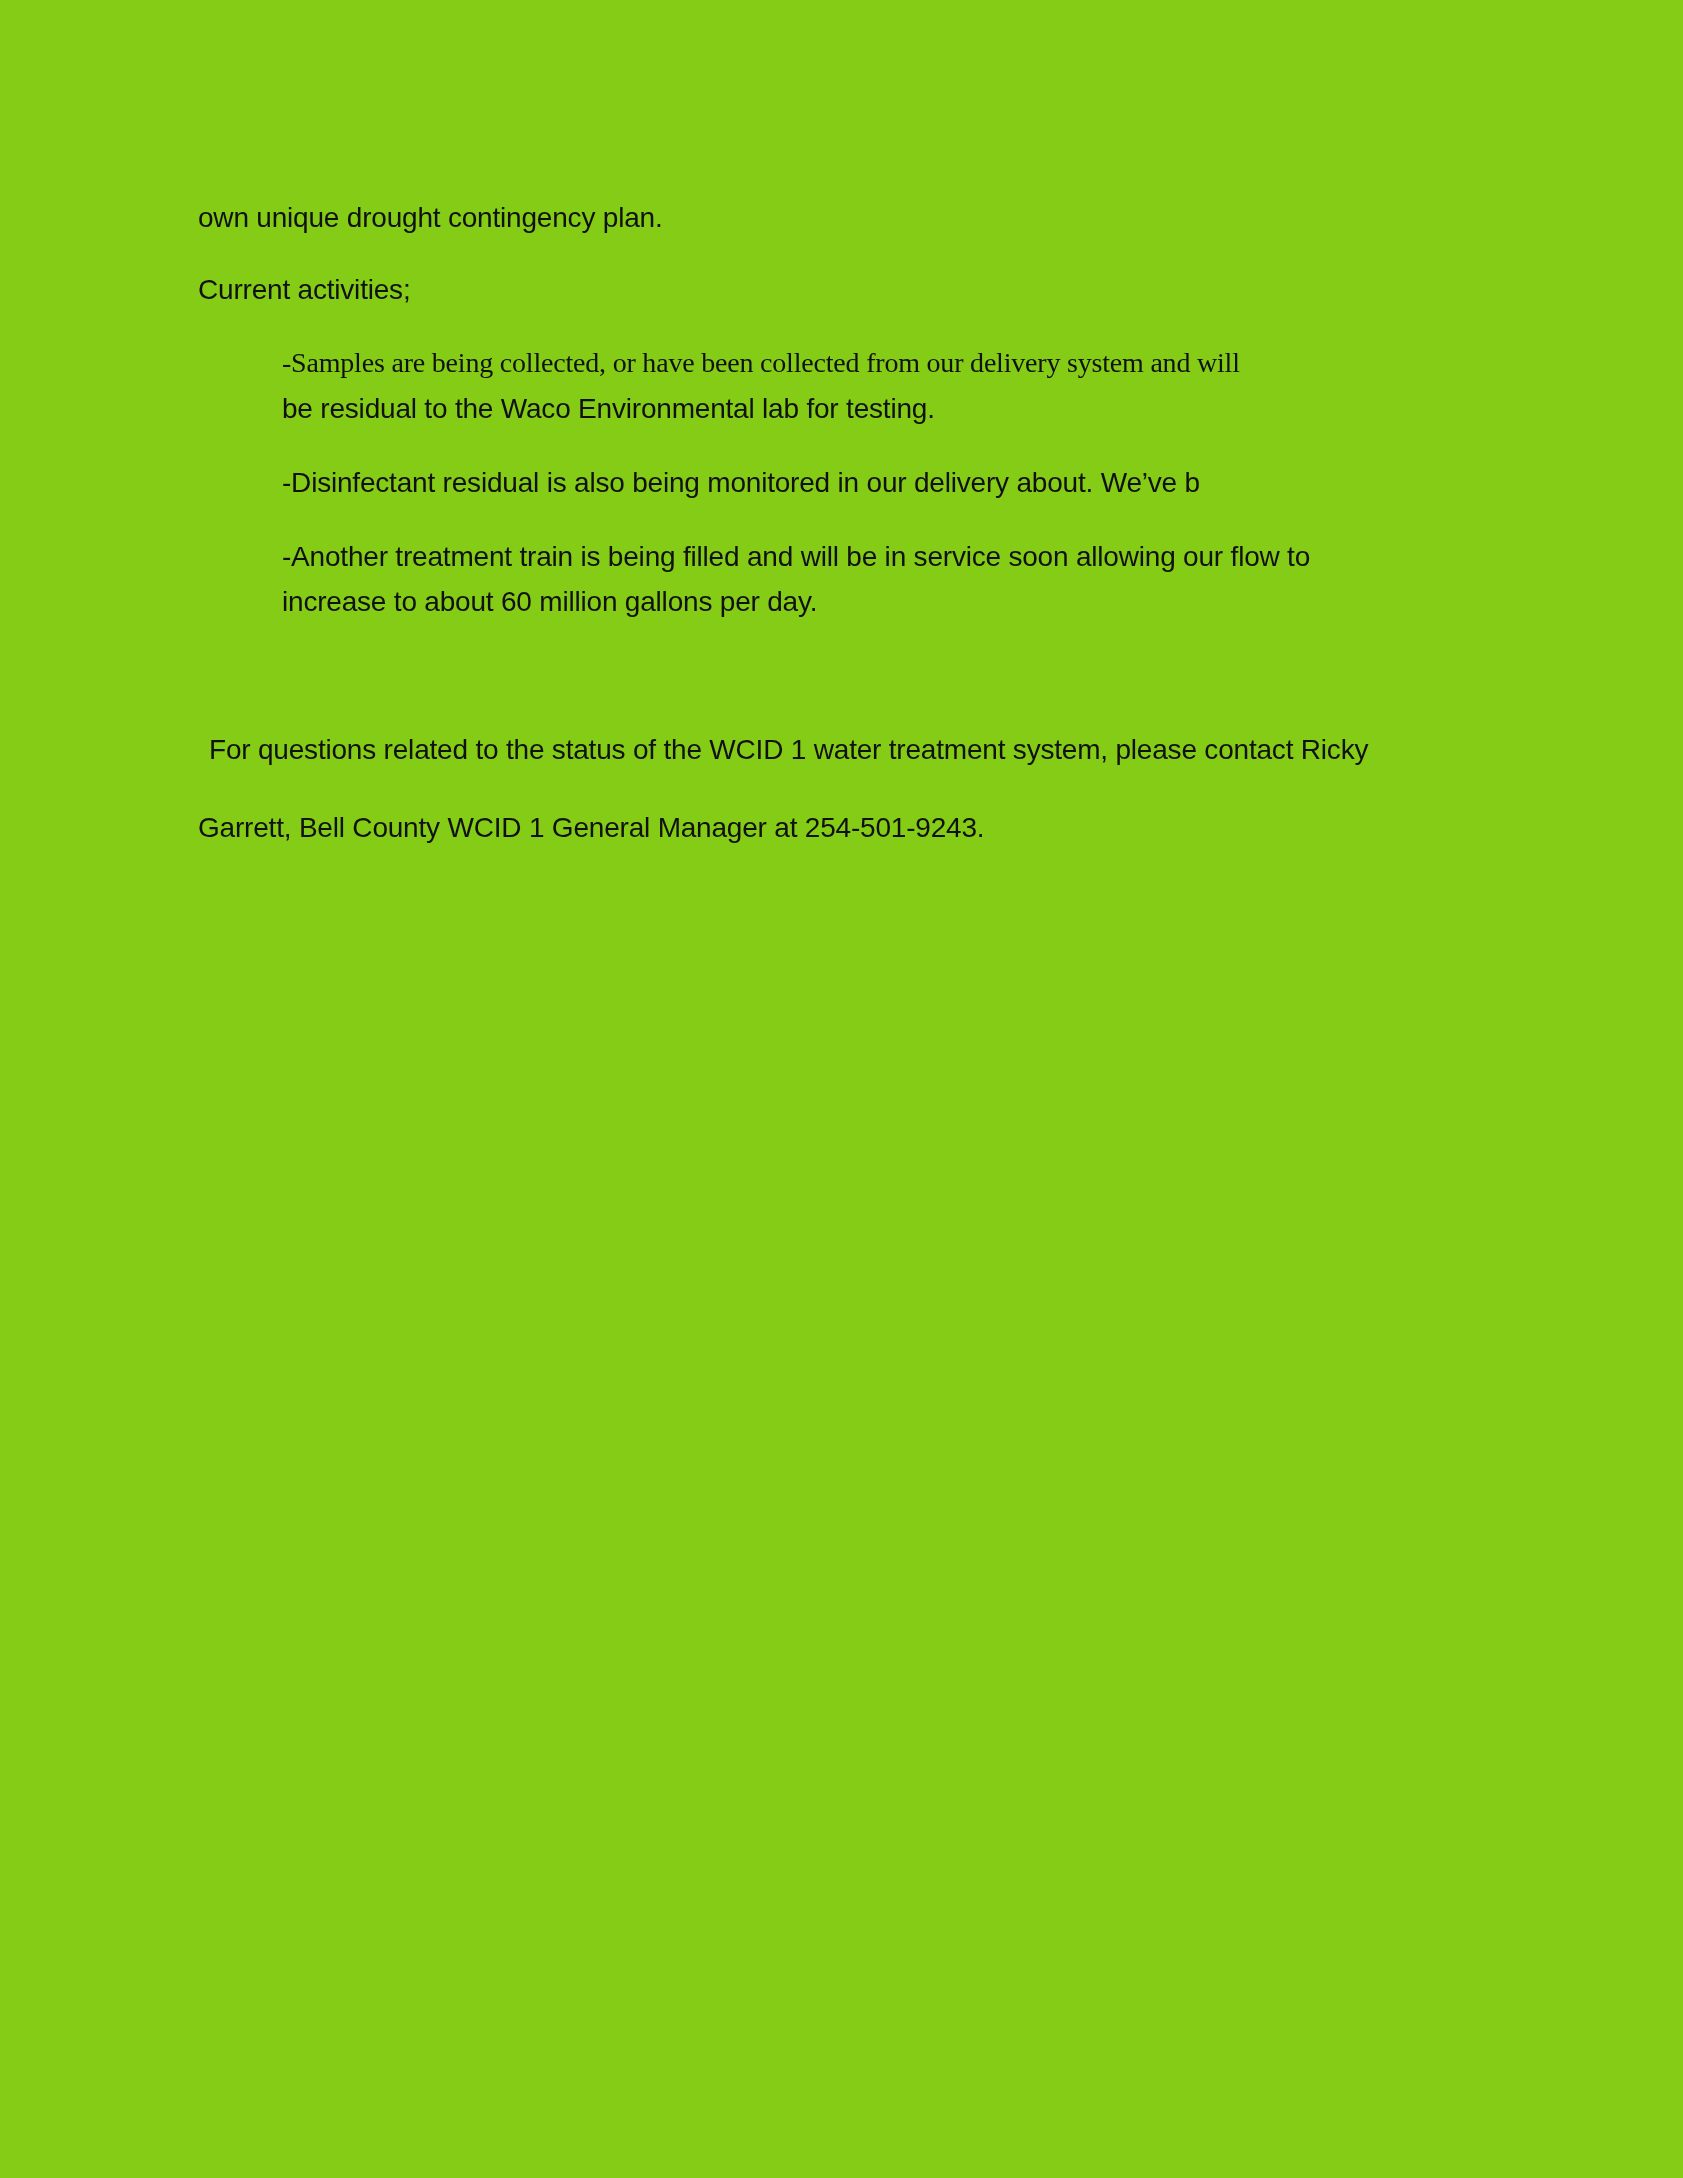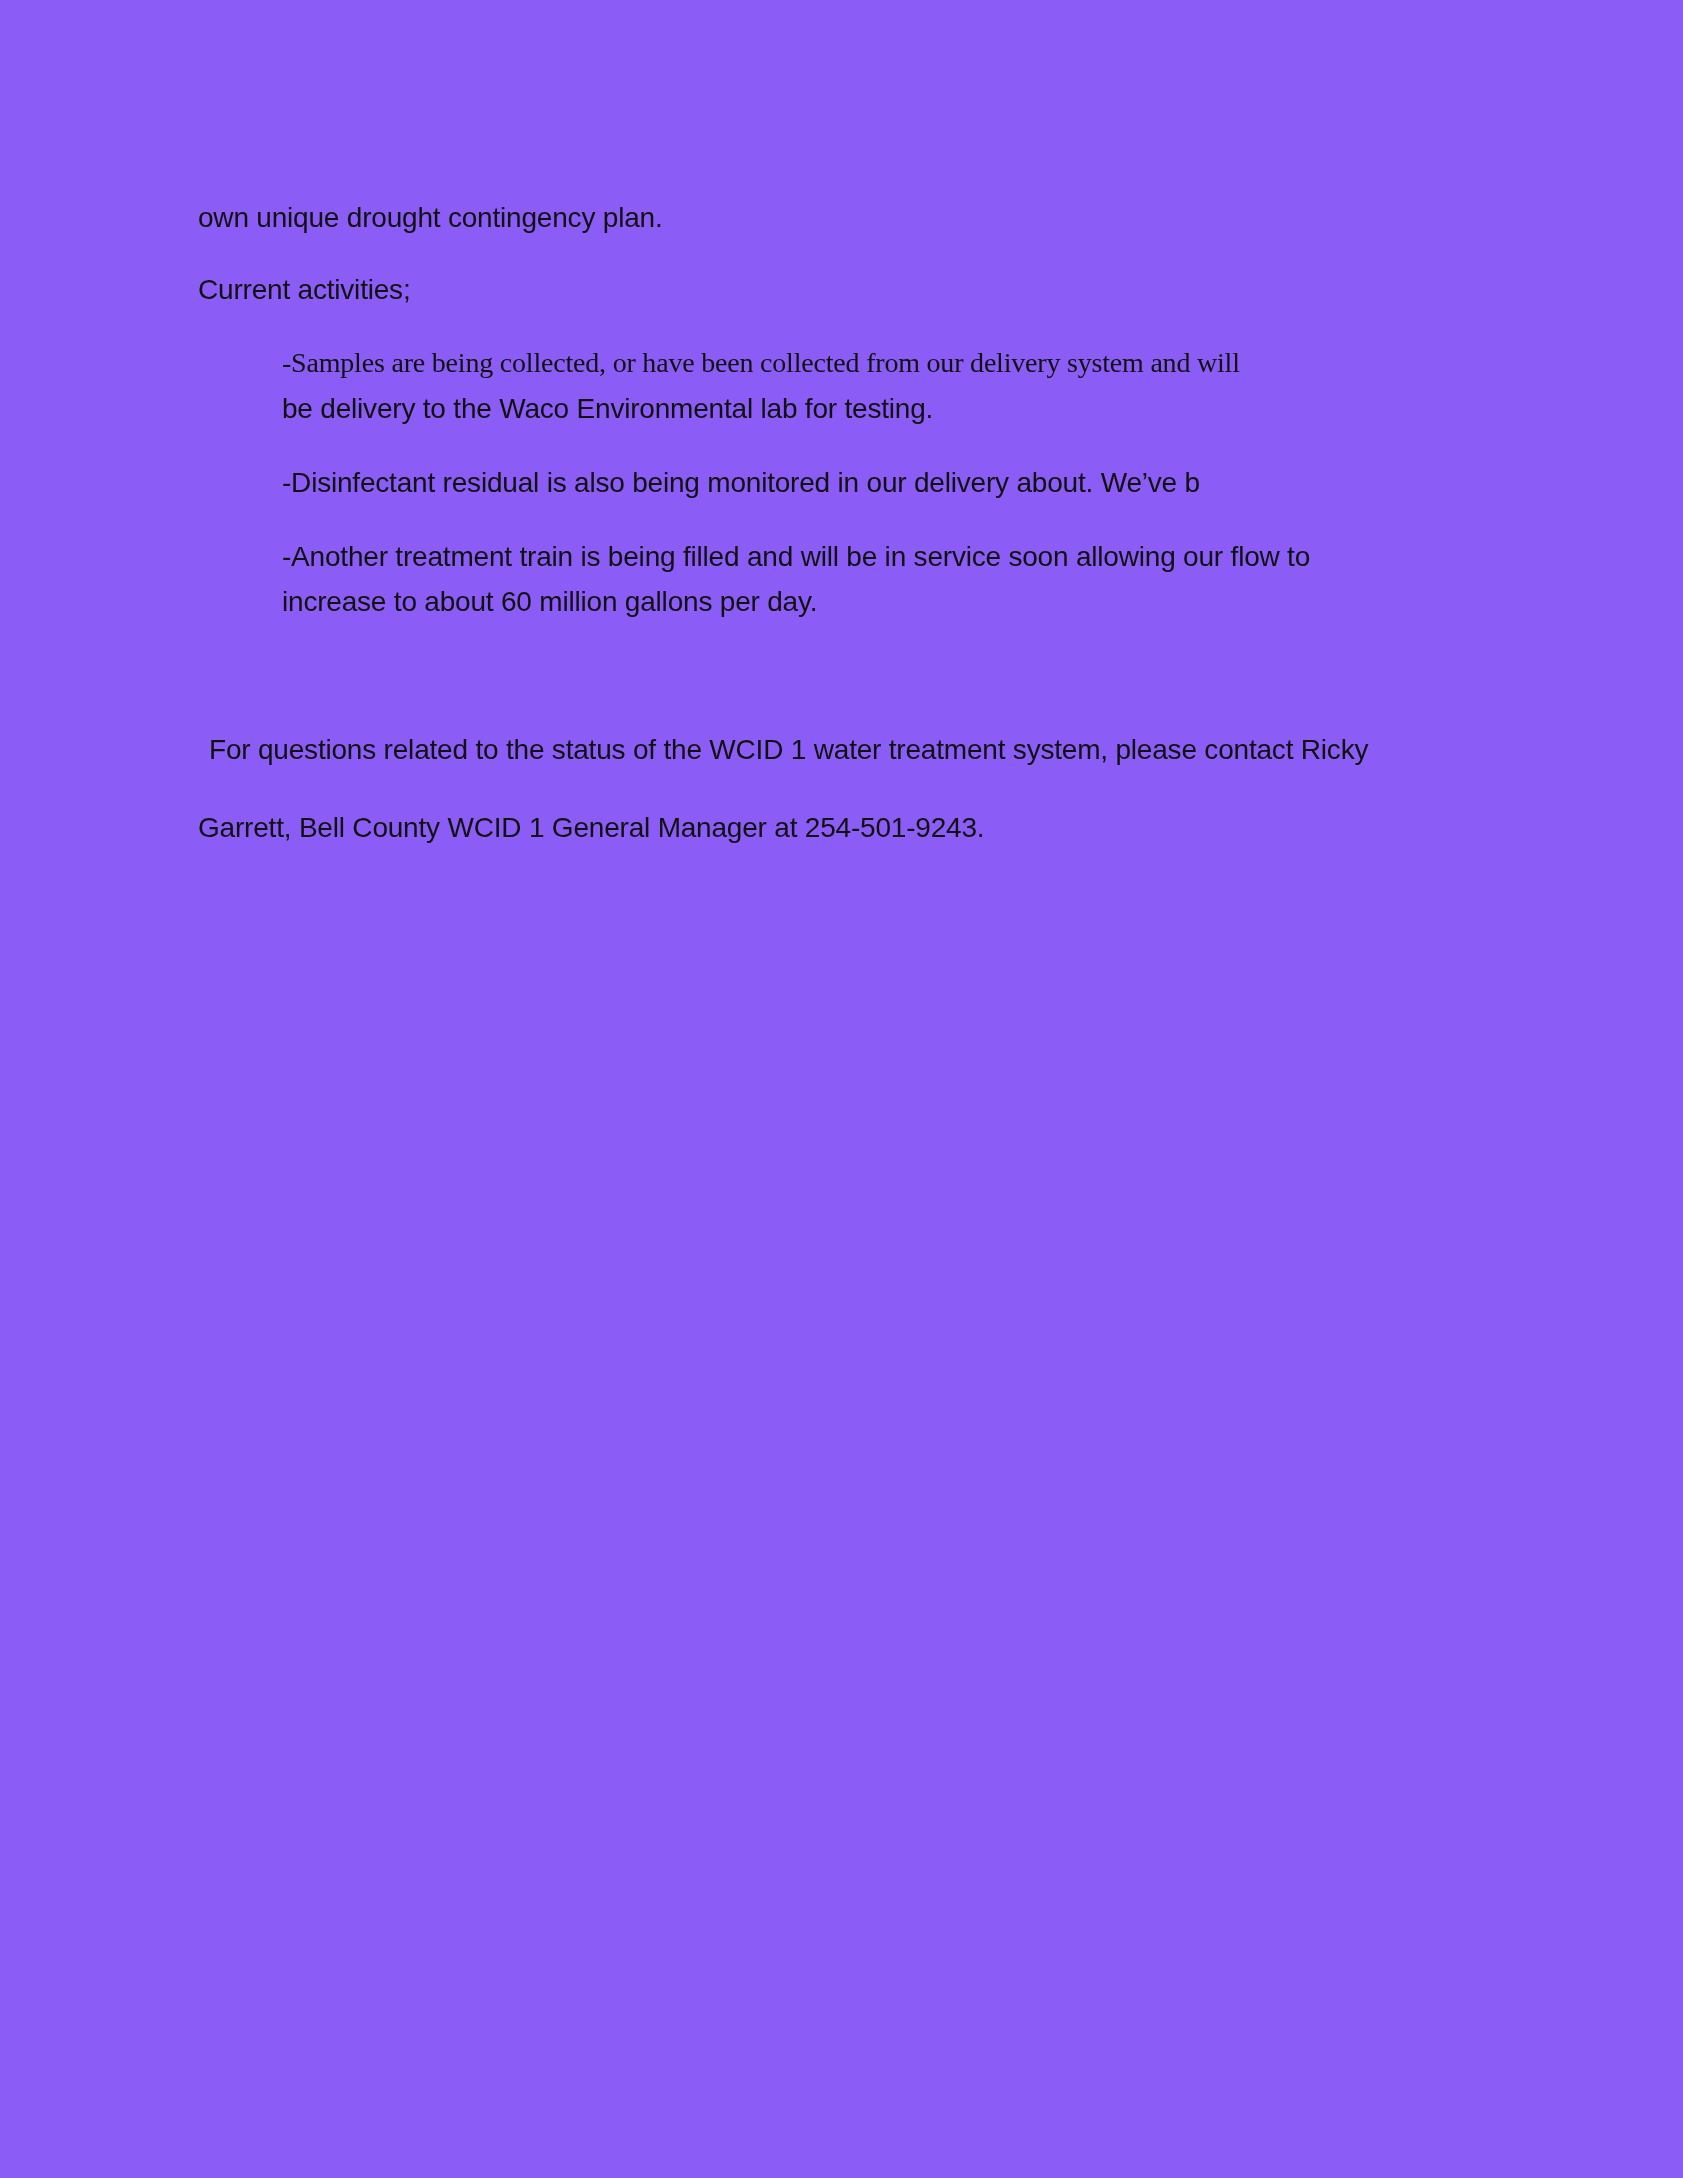--- a/index.html
+++ b/index.html
@@ -13,21 +13,21 @@
       position: relative;
       overflow: hidden;
       font-family: "Liberation Sans", "DejaVu Sans", sans-serif;
       color: #111111;
     }
     .page {
       position: absolute;
       left: 0; top: 0;
       width: 1683px;
       height: 2178px;
-      background: #8b5cf6;
+      background: #84cc16;
     }
     .line {
       position: absolute;
       font-size: 28px;
       line-height: 46px;
       white-space: nowrap;
       letter-spacing: -0.2px;
     }
     .body-col { left: 198px; }
     .indent-col { left: 282px; }
@@ -37,21 +37,21 @@
 
 <div class="page">
 
   <div class="line body-col" style="top:195px;">own unique drought contingency plan.</div>
 
   <div class="line body-col" style="top:267px;">Current activities;</div>
 
   <div>
     <div>
       <div class="line indent-col" style="top:340px;font-family:Liberation Serif, serif;">-Samples are being collected, or have been collected from our delivery system and will</div>
-      <div class="line indent-col" style="top:386px;">be delivery to the Waco Environmental lab for testing.</div>
+      <div class="line indent-col" style="top:386px;">be residual to the Waco Environmental lab for testing.</div>
     </div>
 
     <div>
       <div class="line indent-col" style="top:460px;">-Disinfectant residual is also being monitored in our delivery about.  We’ve b</div>
     </div>
 
     <div>
       <div class="line indent-col" style="top:534px;">-Another treatment train is being filled and will be in service soon allowing our flow to</div>
       <div class="line indent-col" style="top:579px;">increase to about 60 million gallons per day.</div>
     </div>

